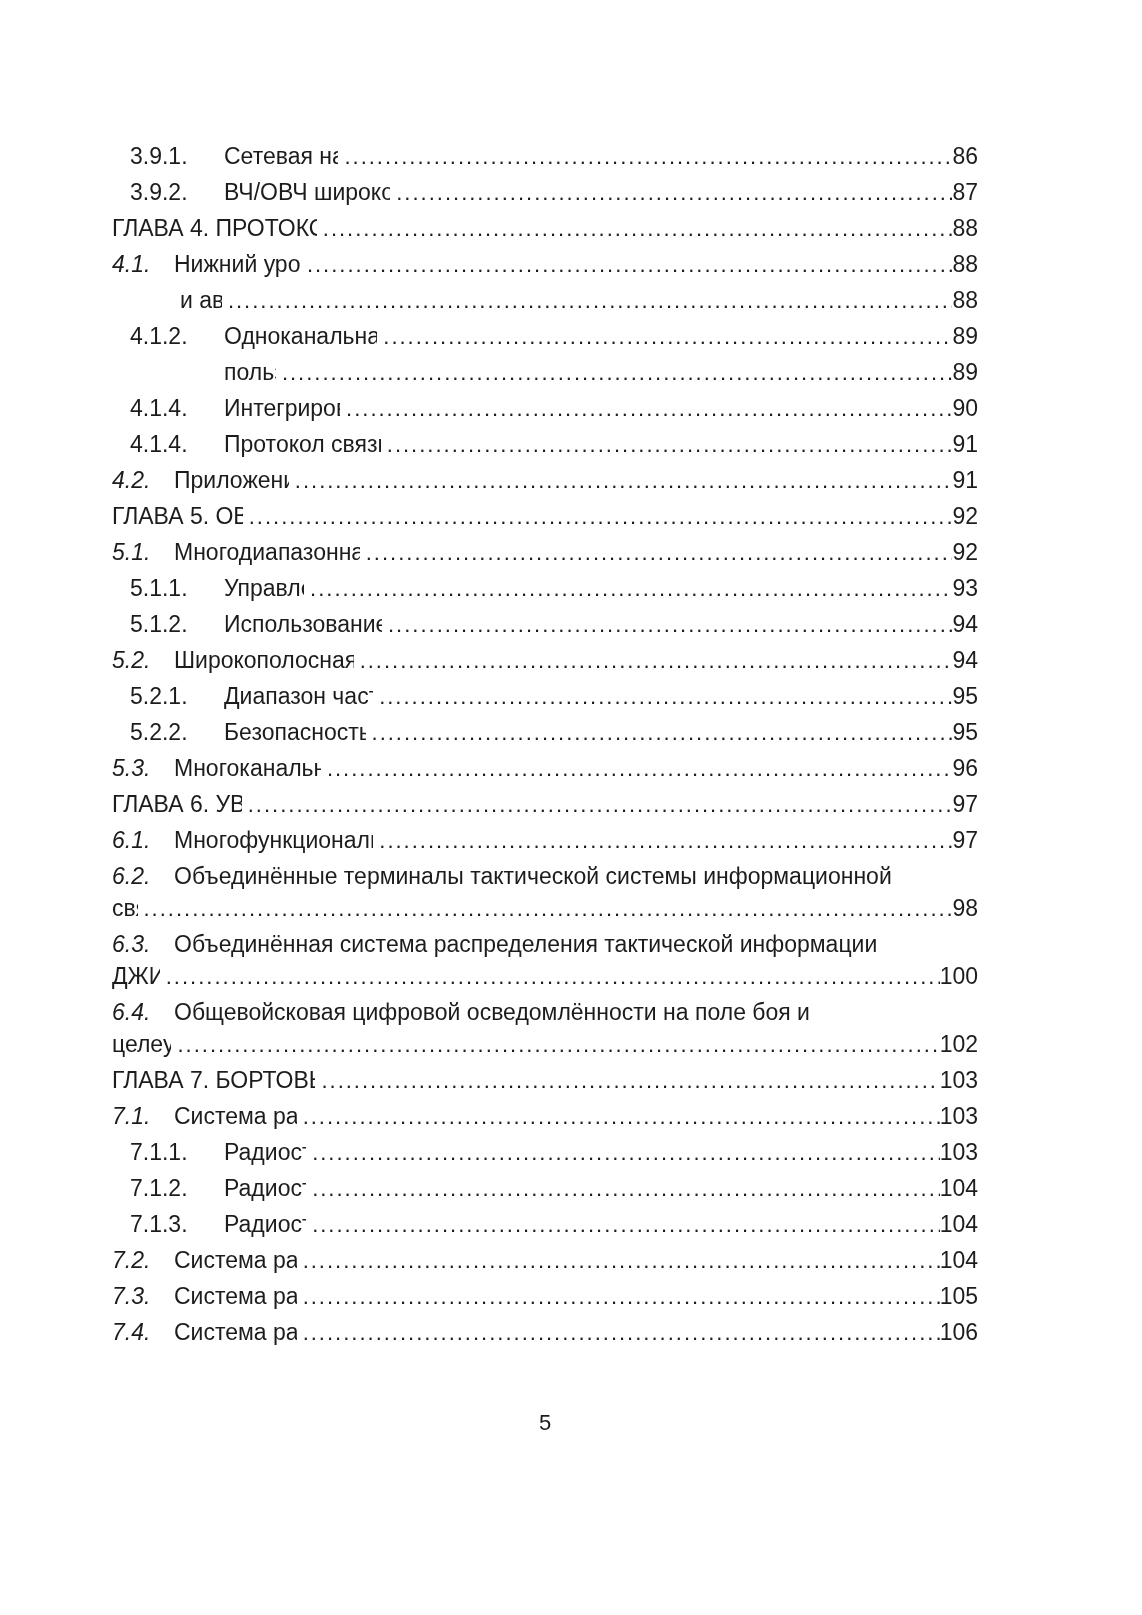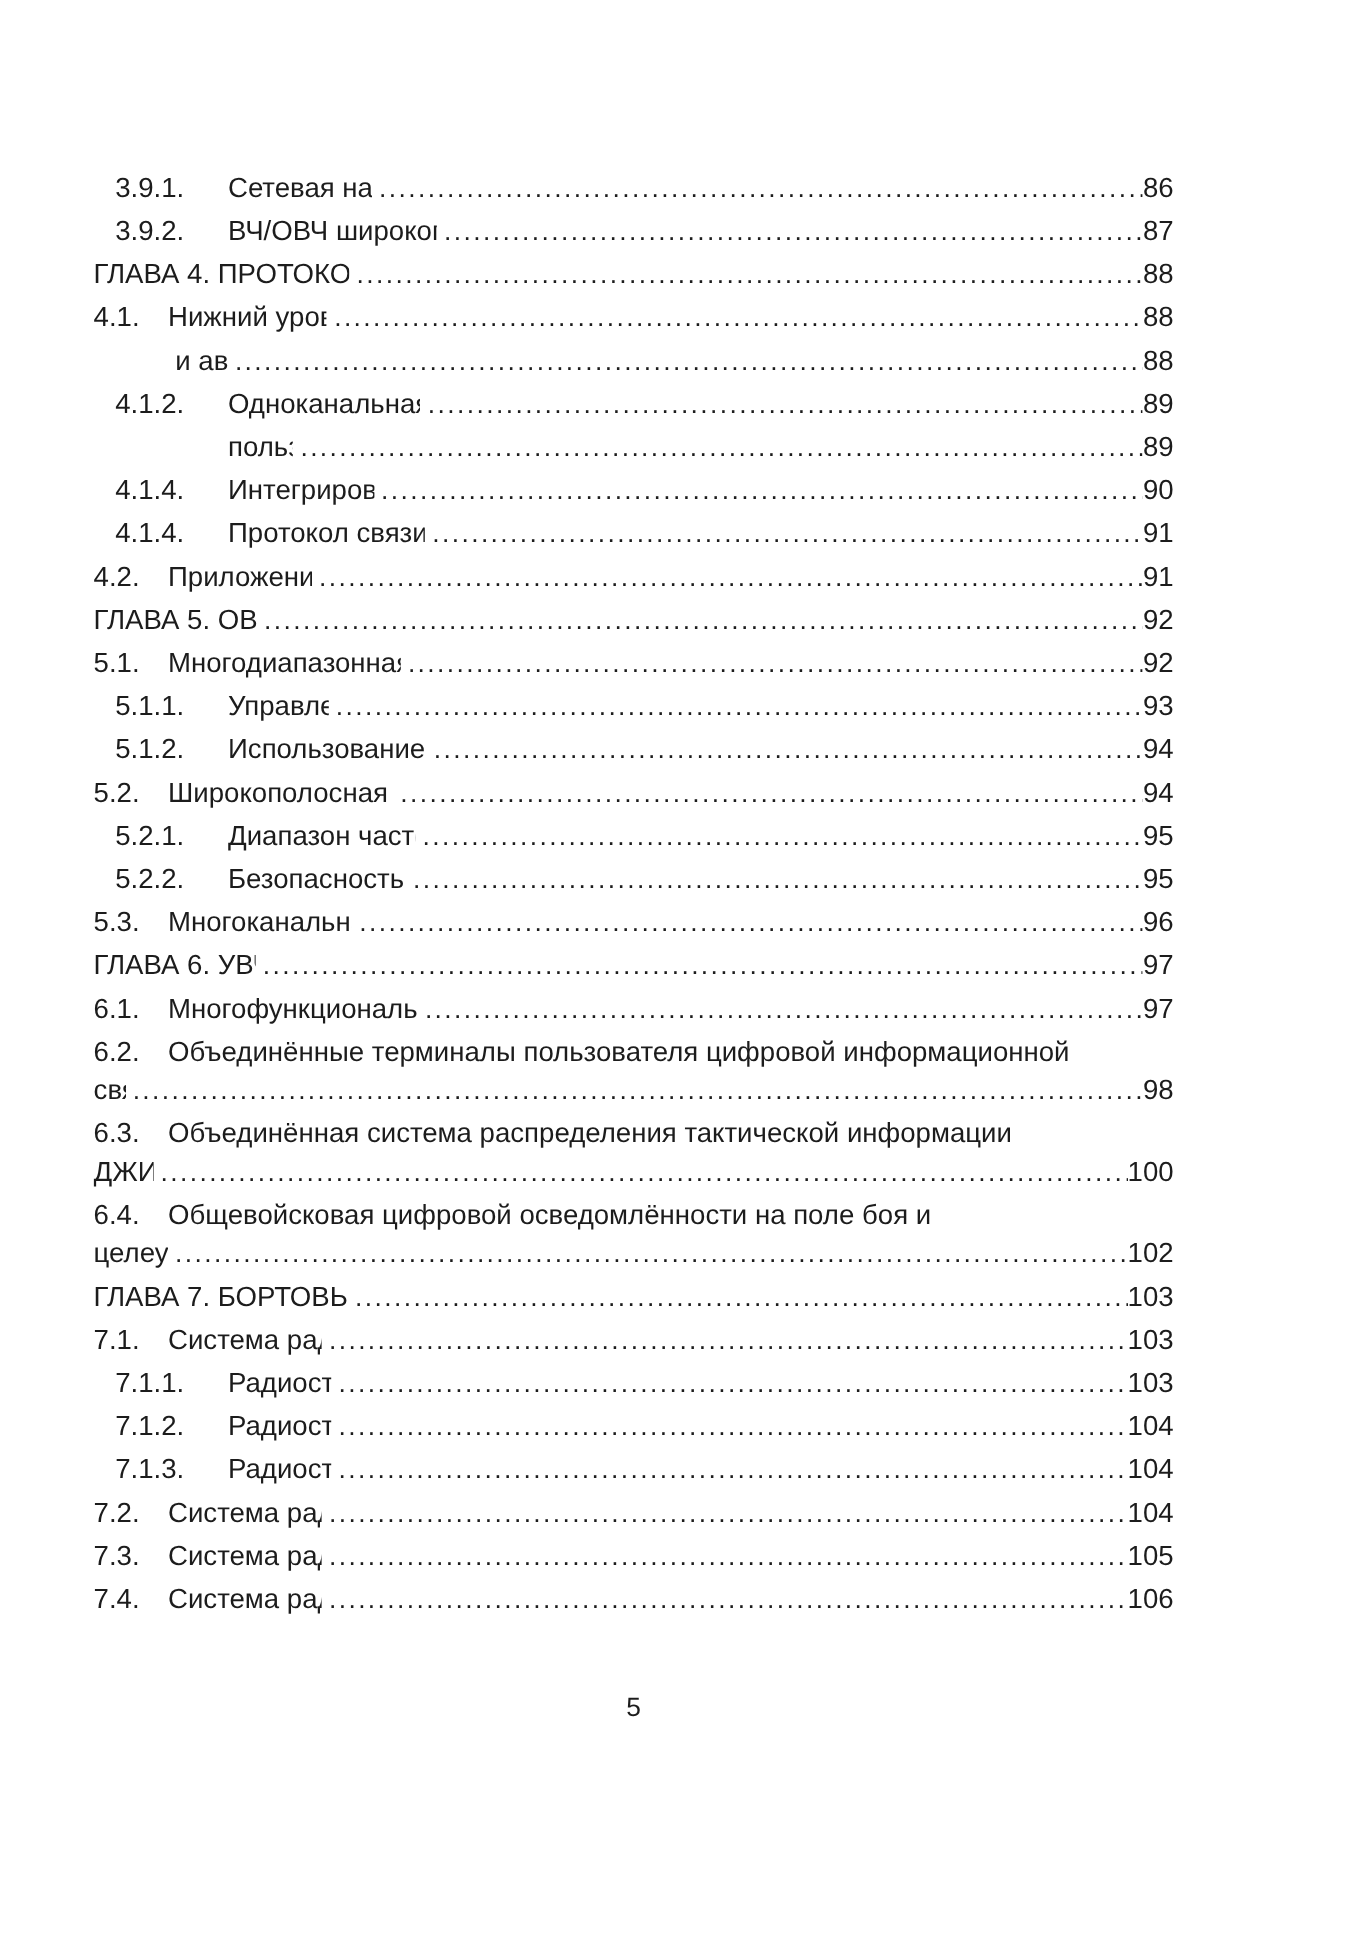--- a/index.html
+++ b/index.html
@@ -9,32 +9,32 @@
     height: 1615px;
     font-family: "Liberation Sans", sans-serif;
     color: #1c1c1c;
     overflow: hidden;
   }
   .page {
     position: relative;
     width: 1142px;
     height: 1615px;
     background: #ffffff;
-    padding: 140px 164px 0 78px;
+    padding: 140px 164px 0 112px;
   }
   .toc-entry { margin-bottom: 3px; }
   .line {
     display: flex;
     align-items: baseline;
     line-height: 32px;
     font-size: 23px;
     white-space: nowrap;
   }
   .num { flex: 0 0 auto; }
-  .level-1 > .line-first > .num { width: 62px; }
+  .level-1 > .line-first > .num { width: 62px; font-style: italic; }
   .level-2 > .line-first { padding-left: 18px; }
   .level-2 > .line-first > .num { width: 94px; }
   .text { flex: 0 1 auto; overflow: hidden; }
   .dots {
     flex: 1 1 auto;
     overflow: hidden;
     white-space: nowrap;
     margin-left: 6px;
     min-width: 0;
   }
@@ -208,21 +208,21 @@
         <div class="line line-first">
           <span class="num">6.1.</span>
           <span class="text">Многофункциональная система распределения информации</span>
           <span class="dots"></span>
           <span class="pagenum">97</span>
         </div>
       </div>
       <div class="toc-entry level-1">
         <div class="line line-first">
           <span class="num">6.2.</span>
-          <span class="text">Объединённые терминалы пользователя цифровой информационной</span>
+          <span class="text">Объединённые терминалы тактической системы информационной</span>
         </div>
         <div class="line line-cont" style="padding-left: 0px;">
           <span class="text">связи</span>
           <span class="dots"></span>
           <span class="pagenum">98</span>
         </div>
       </div>
       <div class="toc-entry level-1">
         <div class="line line-first">
           <span class="num">6.3.</span>

